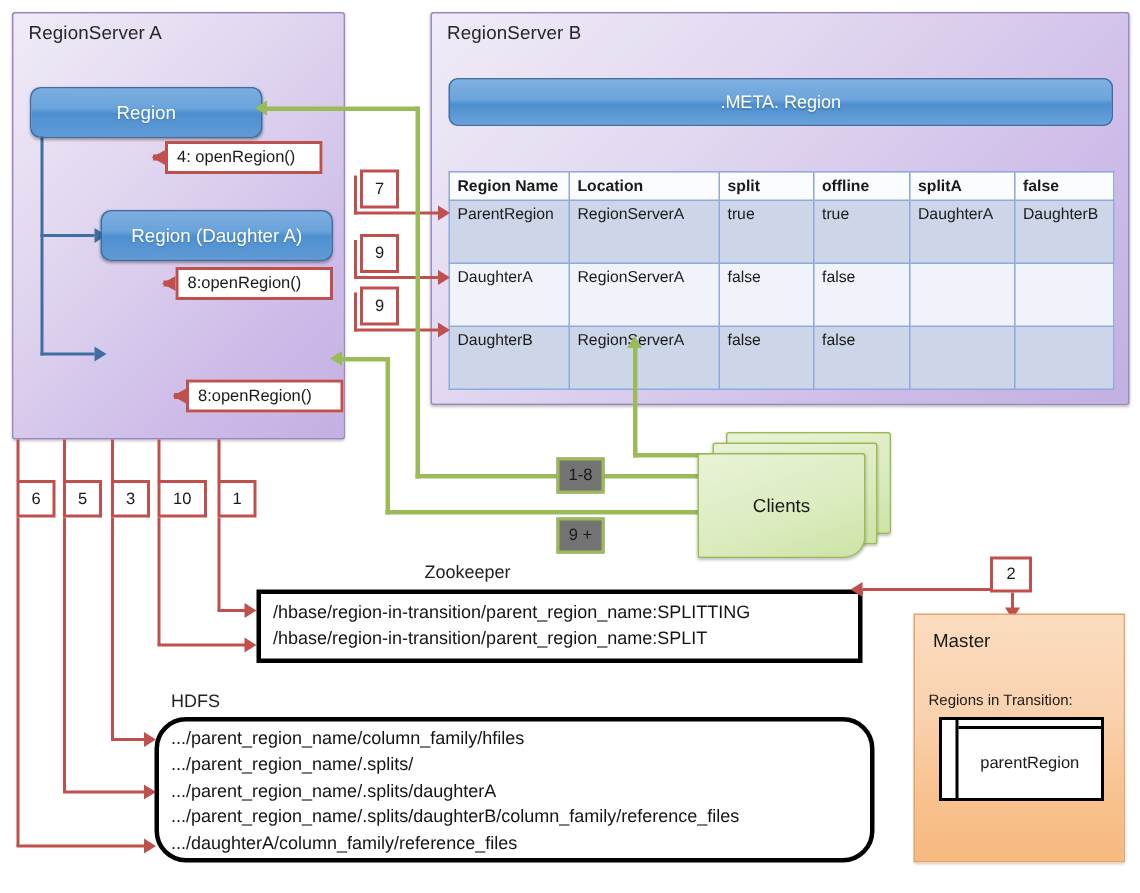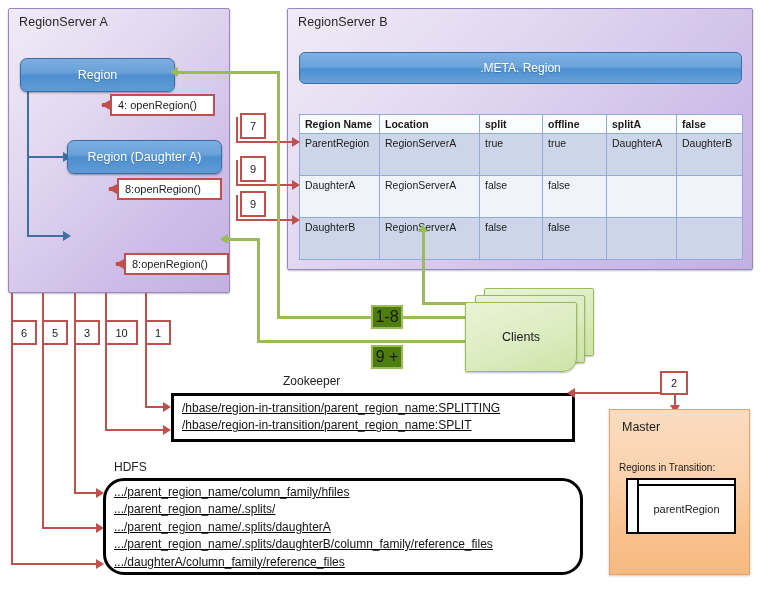--- a/index.html
+++ b/index.html
@@ -36,42 +36,42 @@
   .callout{
     border:2px solid #c0504d;background:#ffffff;color:#1a1a1a;
     font-size:11px;display:flex;align-items:center;padding-left:6px;
     box-sizing:border-box;
   }
   .numbox{
     border:2px solid #c0504d;background:#ffffff;color:#1a1a1a;
     font-size:11px;box-sizing:border-box;
   }
   .greenbox{
-    border:2px solid #9bbb59;background:#4d7c0f;color:#1a1a1a;
-    font-size:16px;box-sizing:border-box;
+    border:2px solid #9bbb59;background:#737373;color:#1a1a1a;
+    font-size:11px;box-sizing:border-box;
   }
 
   
   .meta-head{
     border:1px solid #3a6ea5;border-radius:6px;
     background:linear-gradient(180deg,#7fb0e2 0%,#6ba4db 45%,#4d8ecf 55%,#69a2da 100%);
     color:#fff;font-size:12px;text-shadow:0 1px 1px rgba(0,0,0,.2);
   }
   table.meta{border-collapse:collapse;width:100%;height:100%;table-layout:fixed;}
   table.meta td,table.meta th{
     border:1px solid #8faadc;font-size:10.5px;color:#1a1a1a;
     padding:3px 5px;vertical-align:top;text-align:left;font-weight:normal;
     overflow-wrap:break-word;word-break:break-all;line-height:1.15;
   }
   table.meta th{font-weight:bold;background:#fbfcfe;}
   tr.r-dark td{background:#ccd6e8;}
   tr.r-light td{background:#f0f4fa;}
 
   
-  .blackbox{border:3px solid #000;background:#fff;box-sizing:border-box;text-decoration:underline;}
+  .blackbox{border:3px solid #000;background:#fff;box-sizing:border-box;}
   .bb-line{font-size:12px;color:#141414;line-height:1.45;white-space:nowrap;}
   .plain-label{font-size:12px;color:#222;}
 
   
   .master-box{
     border:1px solid #e8a36b;
     background:linear-gradient(180deg,#fbdcc0 0%,#fad2ae 40%,#f8c391 70%,#f6b97f 100%);
     box-shadow:0 1px 2px rgba(0,0,0,.22);
   }
   .master-title{font-size:12.5px;color:#1a1a1a;}

